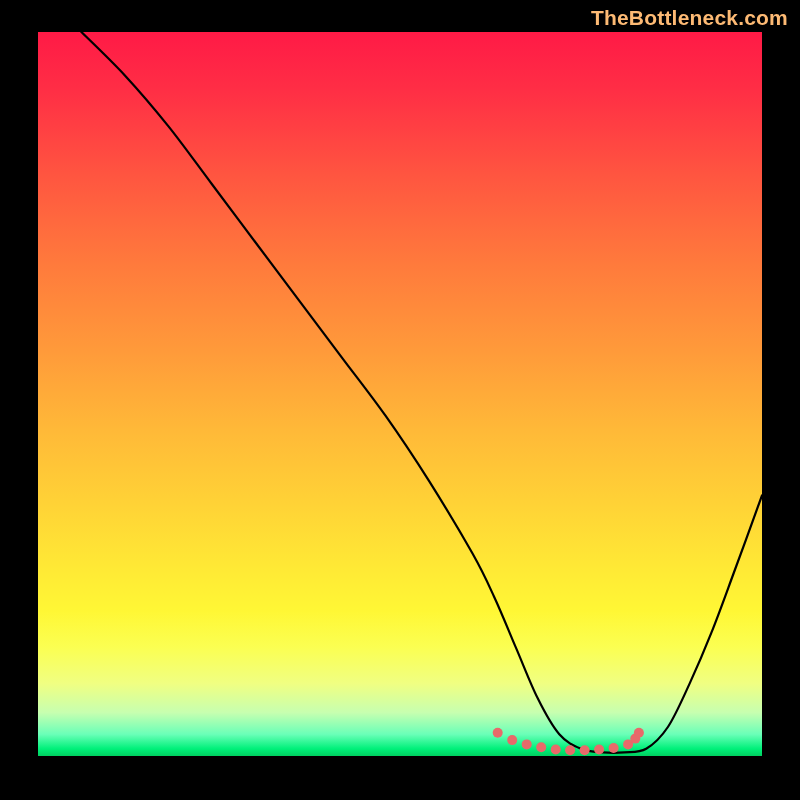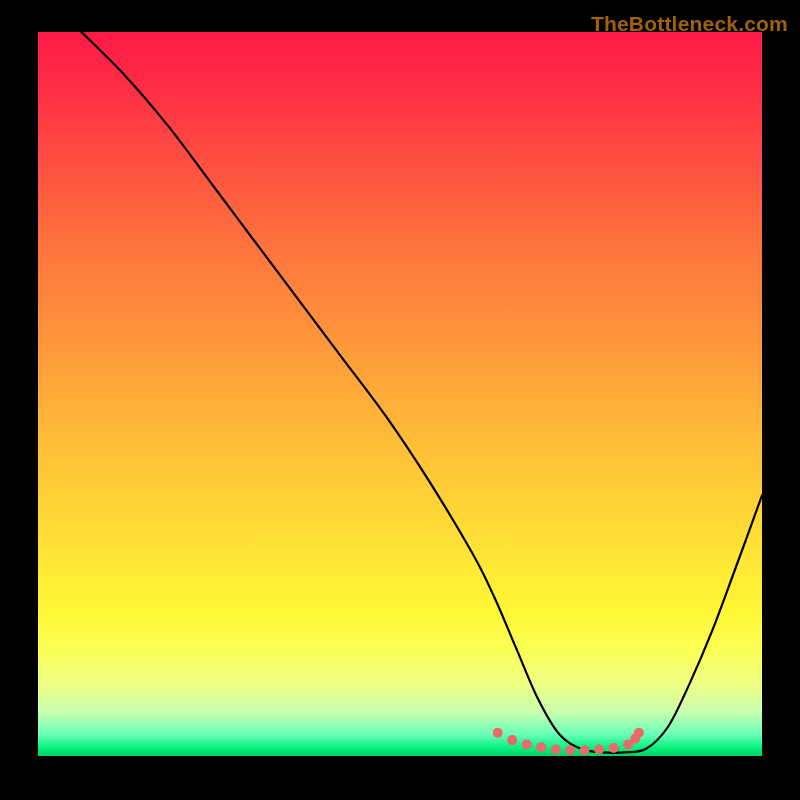--- a/index.html
+++ b/index.html
@@ -12,23 +12,23 @@
     font-family: Arial, Helvetica, sans-serif;
   }
   .frame {
     position: relative;
     width: 800px;
     height: 800px;
     background: #000;
   }
   .watermark {
     position: absolute;
-    top: 12px;
+    top: 6px;
     right: 12px;
-    color: #a16207;
+    color: #fdba74;
     font-size: 21px;
     font-weight: bold;
     letter-spacing: 0.2px;
     z-index: 50;
   }
   .plot-area {
     position: absolute;
     left: 38px;
     top: 32px;
     width: 724px;

